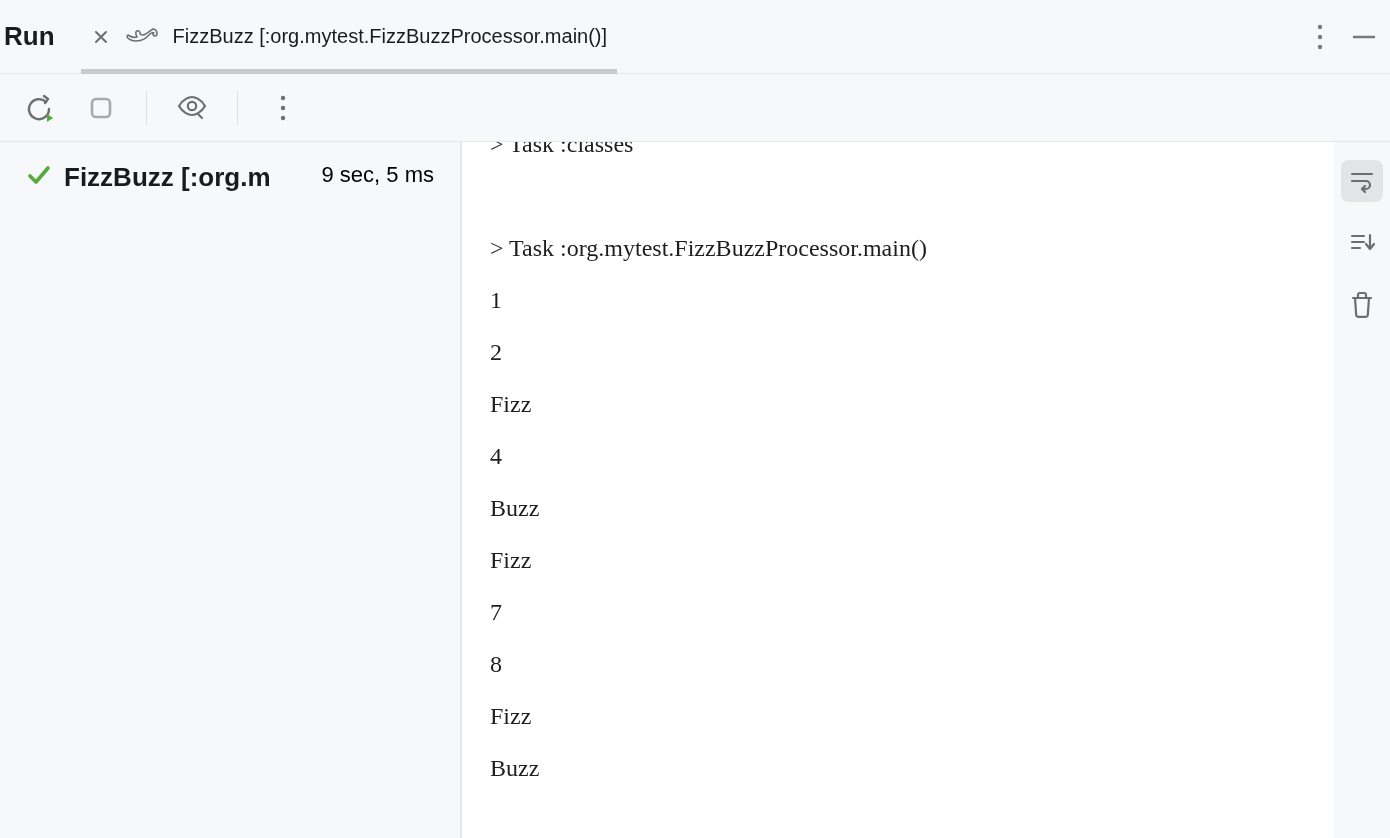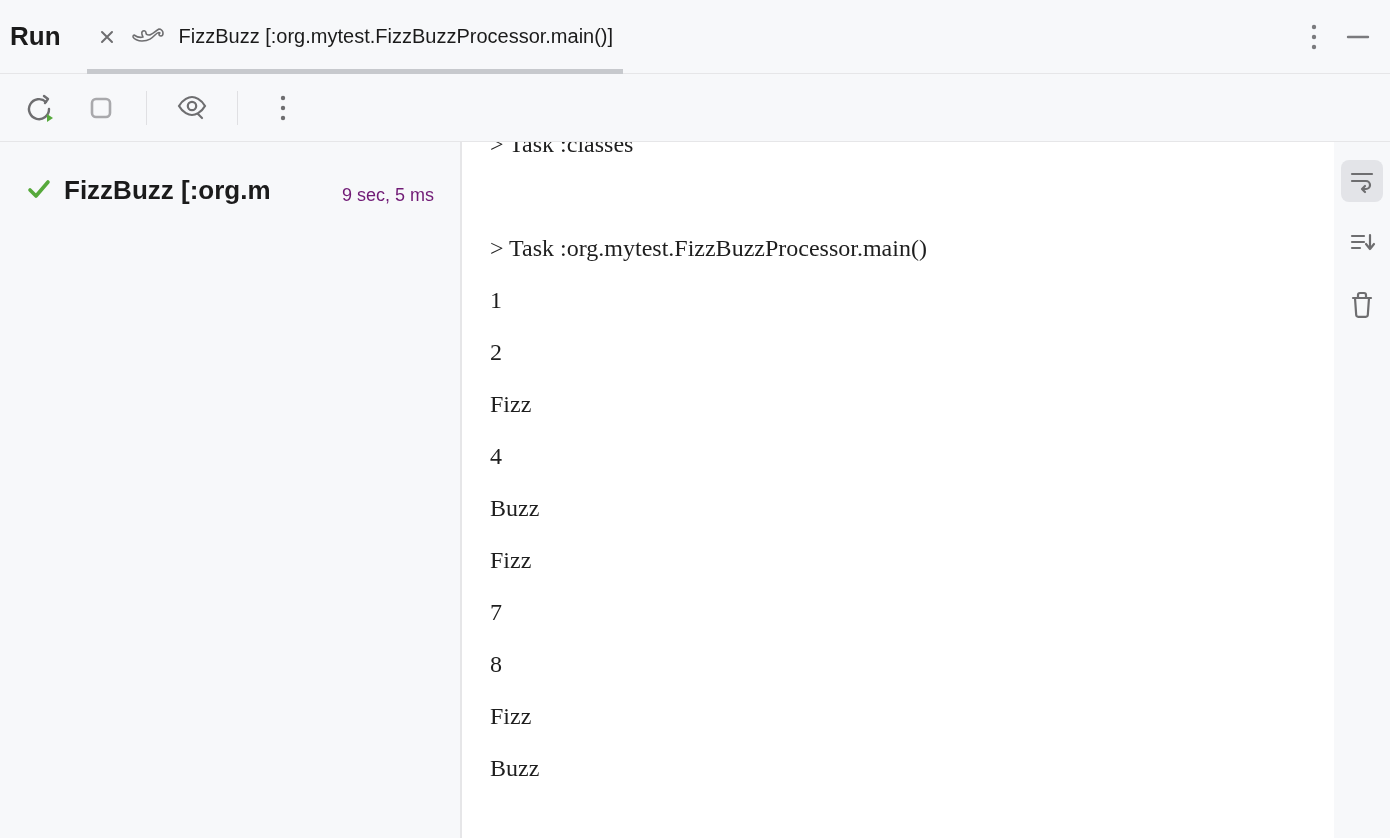--- a/index.html
+++ b/index.html
@@ -9,21 +9,21 @@
       font-family: -apple-system, BlinkMacSystemFont, "Segoe UI", sans-serif;
       background: #f7f8fa;
       overflow: hidden;
       display: flex;
       flex-direction: column;
     }
     .tab-bar {
       height: 74px;
       display: flex;
       align-items: center;
-      padding: 0 10px;
+      padding: 0 4px;
       border-bottom: 1px solid #e6e6e8;
     }
     .tab-bar .title {
       font-size: 26px;
       font-weight: 700;
       color: #1b1b1b;
       margin-right: 26px;
     }
     .tab {
       display: flex;
@@ -65,30 +65,30 @@
     }
     .tree {
       width: 462px;
       background: #f7f8fa;
       padding: 20px 16px;
       border-right: 2px solid #e6e6e8;
       overflow: hidden;
     }
     .tree-row {
       display:flex;
-      align-items:flex-end;
+      align-items:flex-start;
       gap:12px;
       height:44px;
       padding: 0 10px;
       overflow: hidden;
       white-space: nowrap;
     }
     .tree-row .check { color:#56a93b; flex-shrink:0; }
     .tree-row .node-label { font-size:26px; font-weight:700; color:#1b1b1b; overflow:hidden; text-overflow:clip; }
-    .tree-row .duration { font-size:18px; color:#701a75; margin-left:auto; flex-shrink:0; padding-left:8px; }
+    .tree-row .duration { font-size:22px; color:#000000; margin-left:auto; flex-shrink:0; padding-left:8px; }
 
     .console-wrap {
       flex:1;
       background:#ffffff;
       overflow:hidden;
       position:relative;
     }
     .console {
       font-family: Liberation Serif, serif;
       font-size: 24px;

